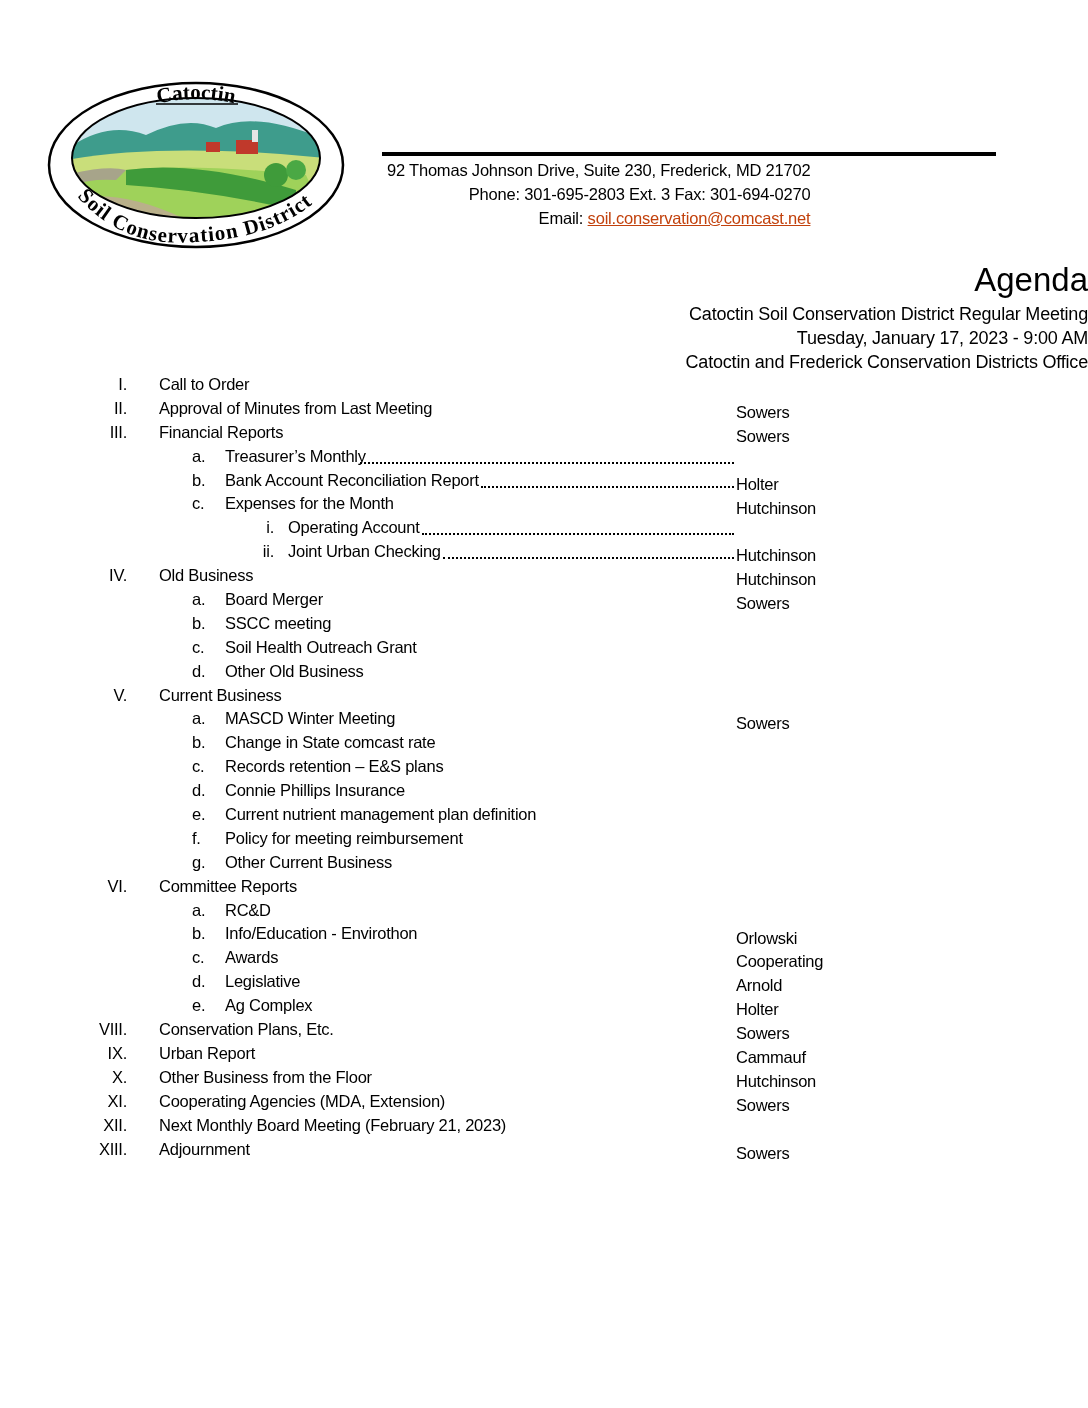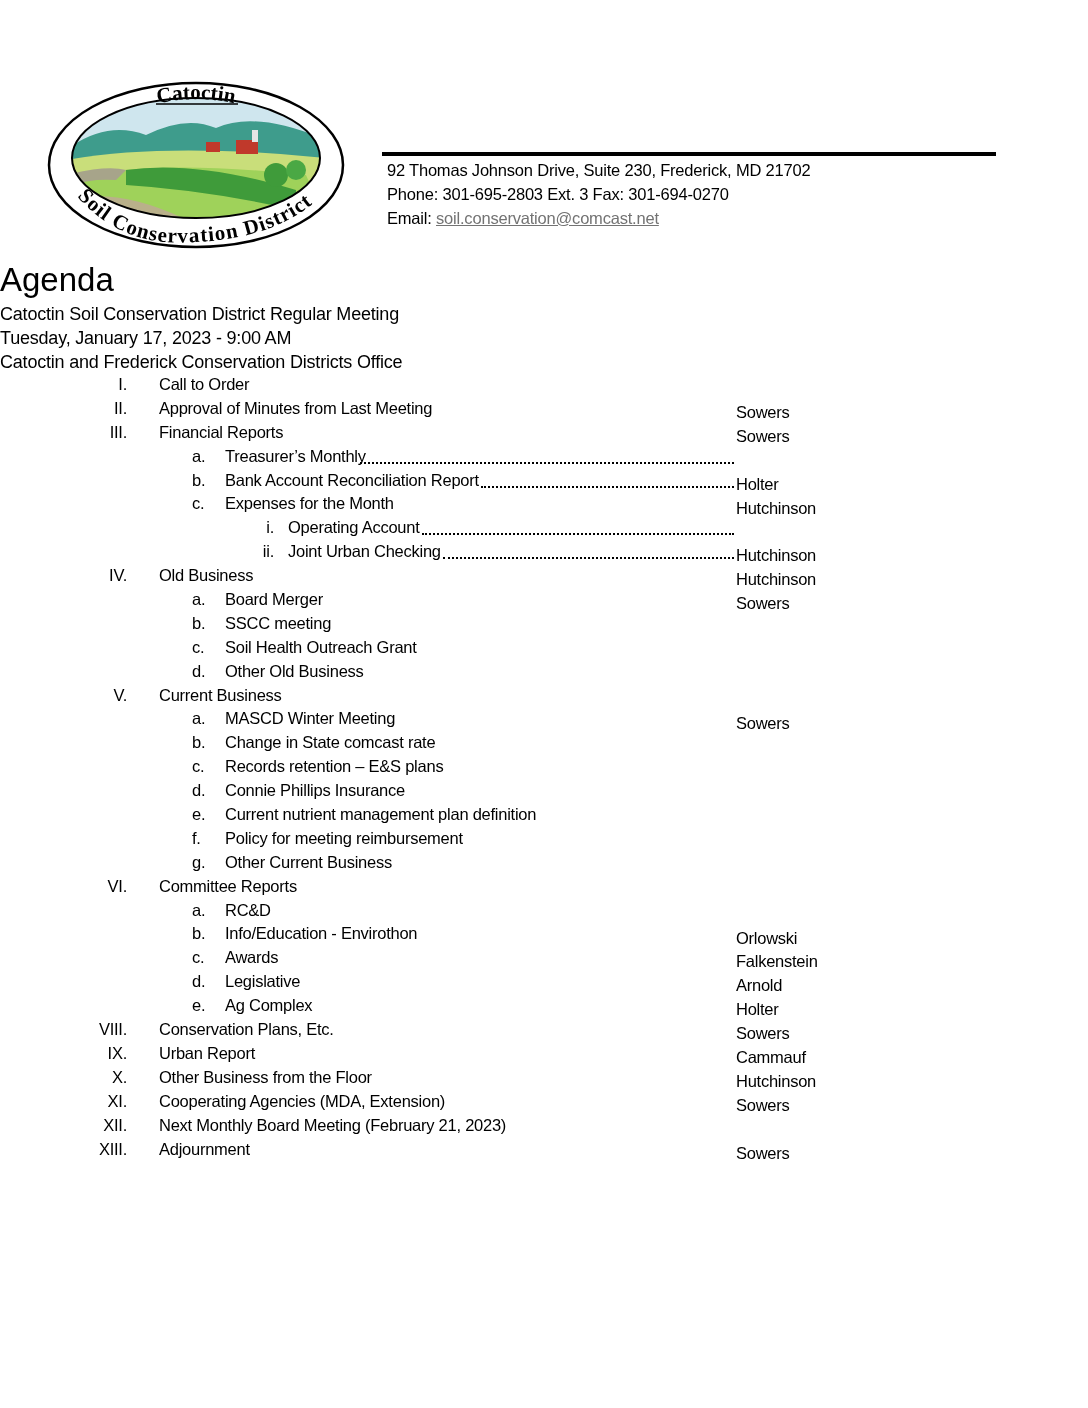--- a/index.html
+++ b/index.html
@@ -8,25 +8,25 @@
       font-family: "Liberation Sans", sans-serif; color: #000;
     }
     .page { position: absolute; left: 0; top: 0; width: 1088px; height: 1408px; }
 
     
     .logo { position: absolute; left: 46px; top: 80px; width: 300px; height: 170px; }
 
     
     .header-rule { position: absolute; left: 382px; top: 152px; width: 614px; height: 4px; background: #000; }
     .contact { position: absolute; left: 387px; top: 158px; font-size: 16.5px; line-height: 24px; letter-spacing: -0.2px; }
-    .contact .line { white-space: nowrap; }
-    .contact a { color: #737373; text-decoration: underline; }
-
-    
-    .title-block { position: absolute; left: 0; width: 1088px; top: 258px; text-align: left; }
+    .contact .line { white-space: nowrap; text-align: right; }
+    .contact a { color: #c2410c; text-decoration: underline; }
+
+    
+    .title-block { position: absolute; left: 0; width: 1088px; top: 258px; text-align: right; }
     .title { font-size: 33px; line-height: 44px; }
     .subtitle { font-size: 18px; line-height: 24px; letter-spacing: -0.2px; }
 
     
     .agenda { position: absolute; left: 0; top: 373px; width: 1088px; }
     .row { position: relative; height: 23.9px; font-size: 16.5px; line-height: 23.9px; letter-spacing: -0.25px; white-space: nowrap; }
     .num { position: absolute; text-align: right; }
     .num.l1 { right: calc(1088px - 127px); }
     .num.l2 { left: 192px; width: 20px; text-align: left; }
     .num.l3 { right: calc(1088px - 274px); }
@@ -192,21 +192,21 @@
         <span class="txt l1">Committee Reports</span>
       </div>
       <div class="row">
         <span class="num l2">a.</span>
         <span class="txt l2">RC&amp;D</span>
         <span class="presenter">Orlowski</span>
       </div>
       <div class="row">
         <span class="num l2">b.</span>
         <span class="txt l2">Info/Education - Envirothon</span>
-        <span class="presenter">Falkenstein</span>
+        <span class="presenter">Cooperating</span>
       </div>
       <div class="row">
         <span class="num l2">c.</span>
         <span class="txt l2">Awards</span>
         <span class="presenter">Arnold</span>
       </div>
       <div class="row">
         <span class="num l2">d.</span>
         <span class="txt l2">Legislative</span>
         <span class="presenter">Holter</span>

